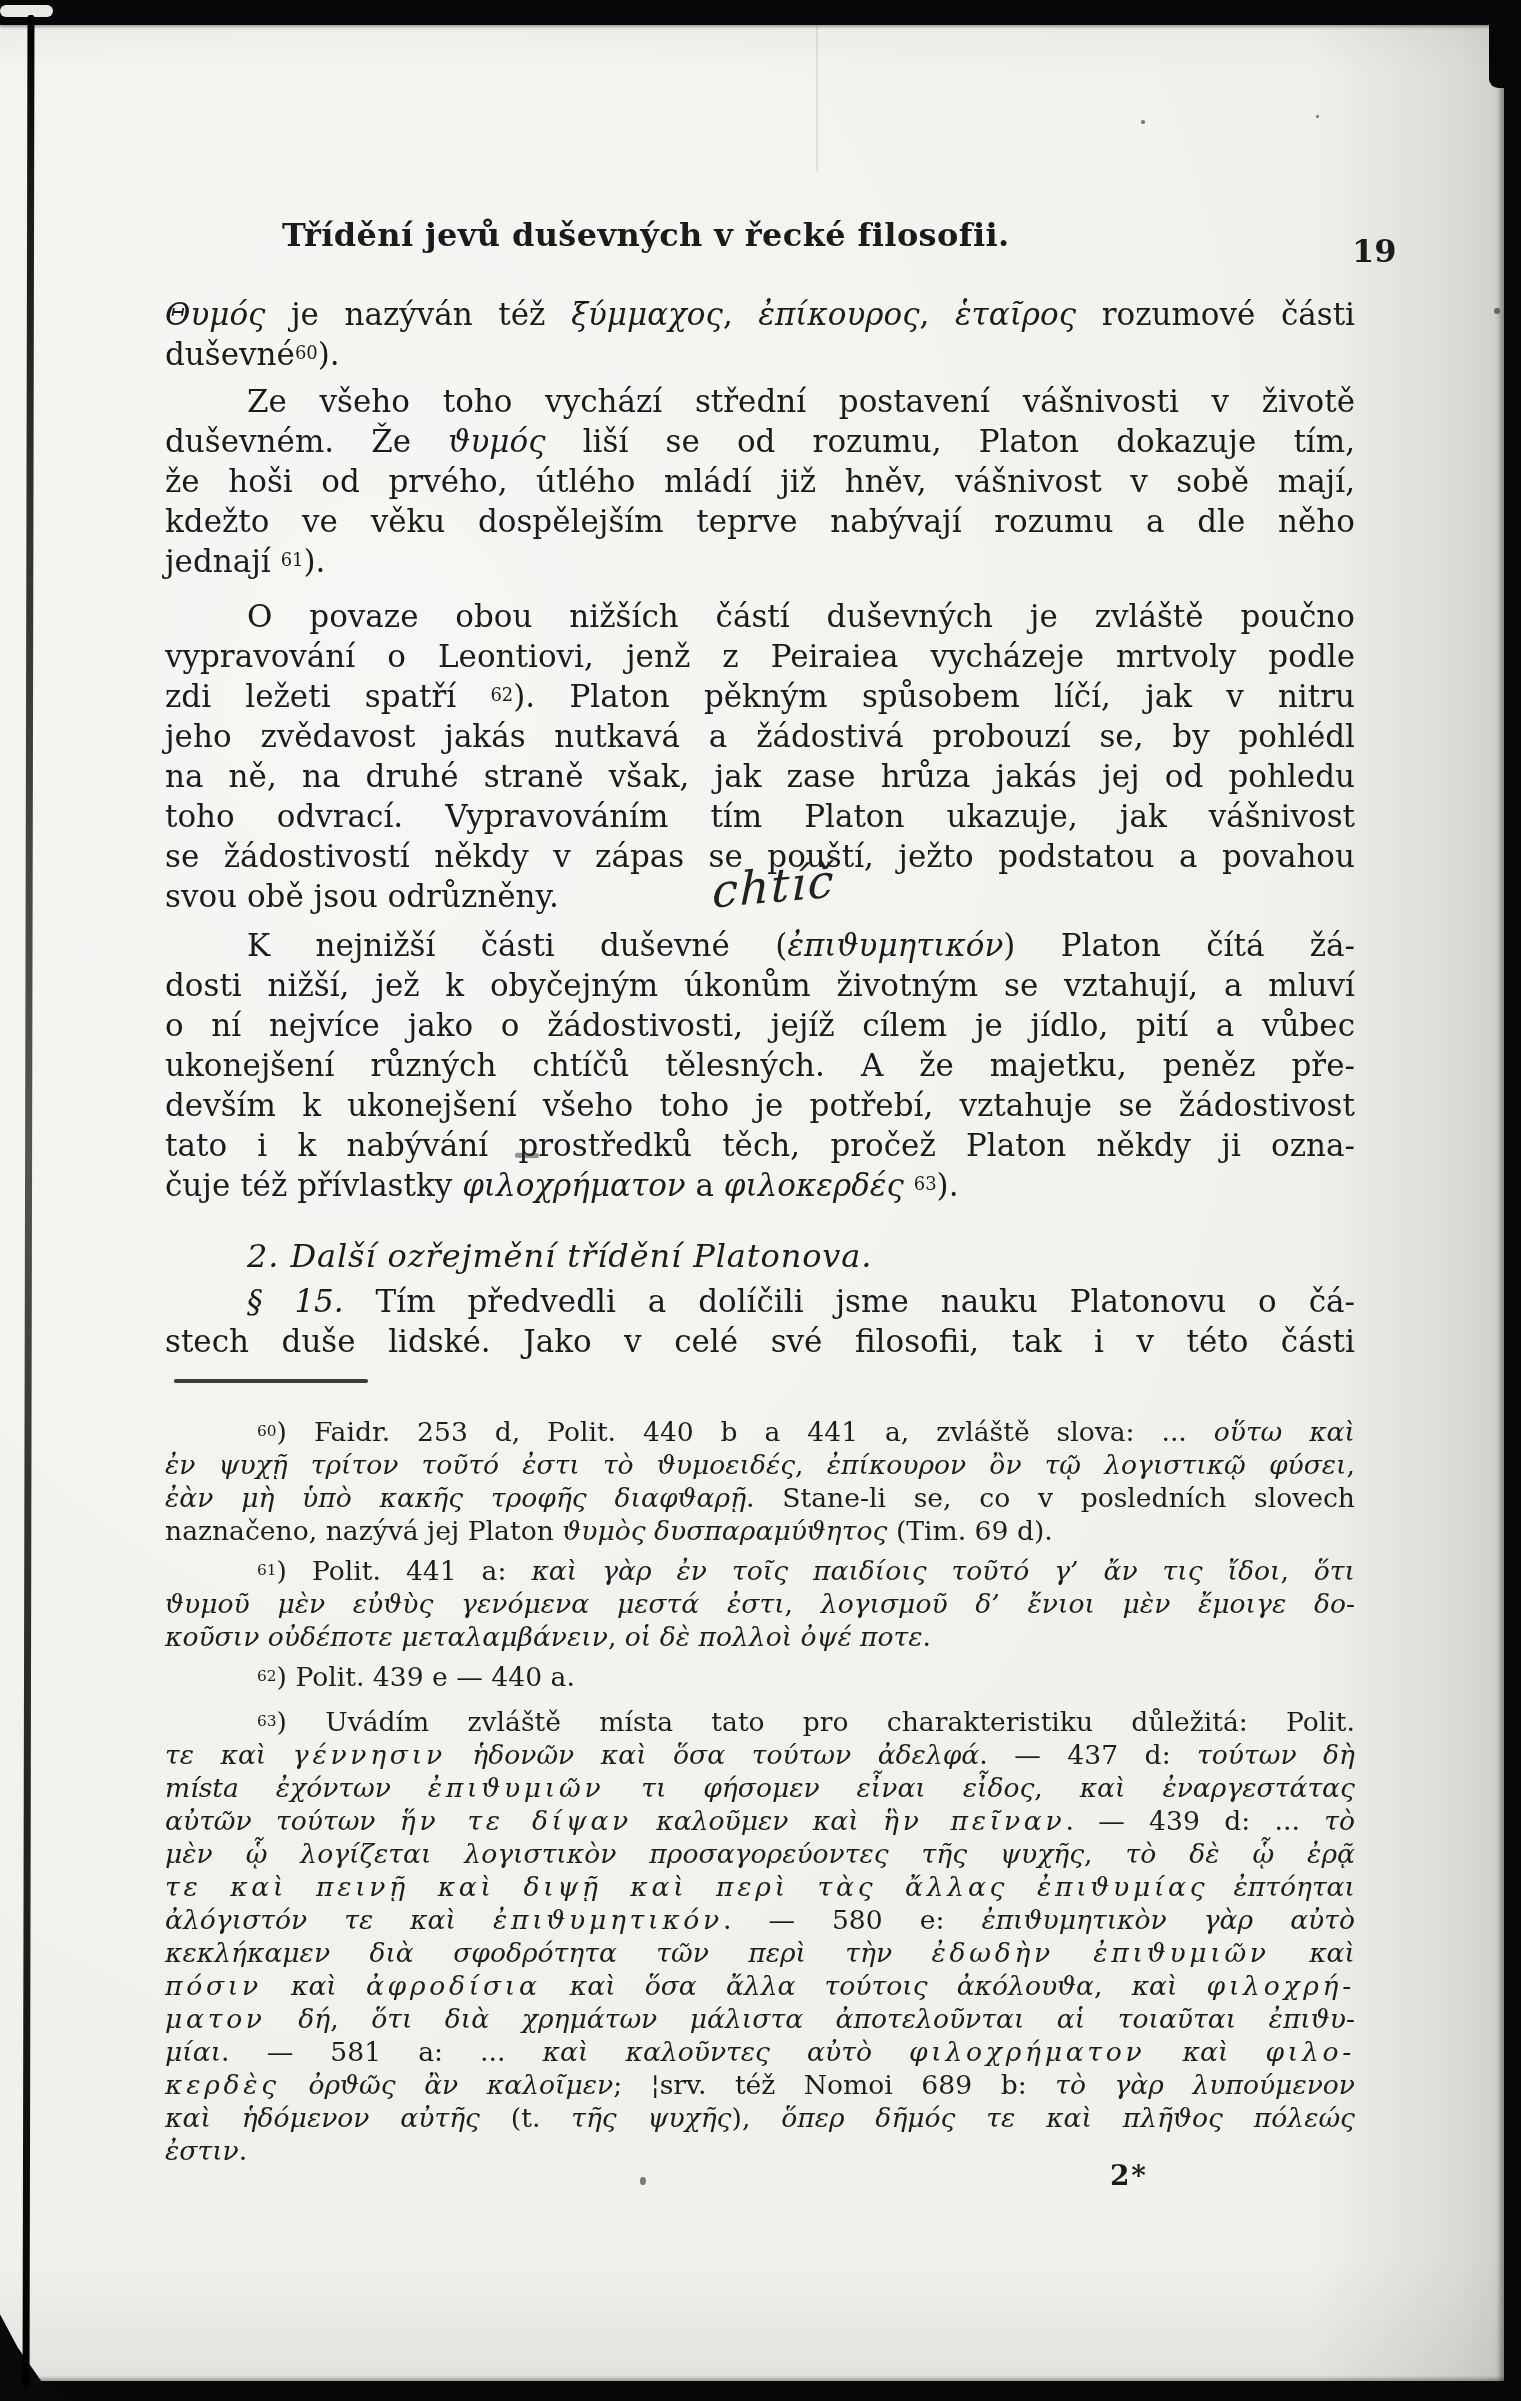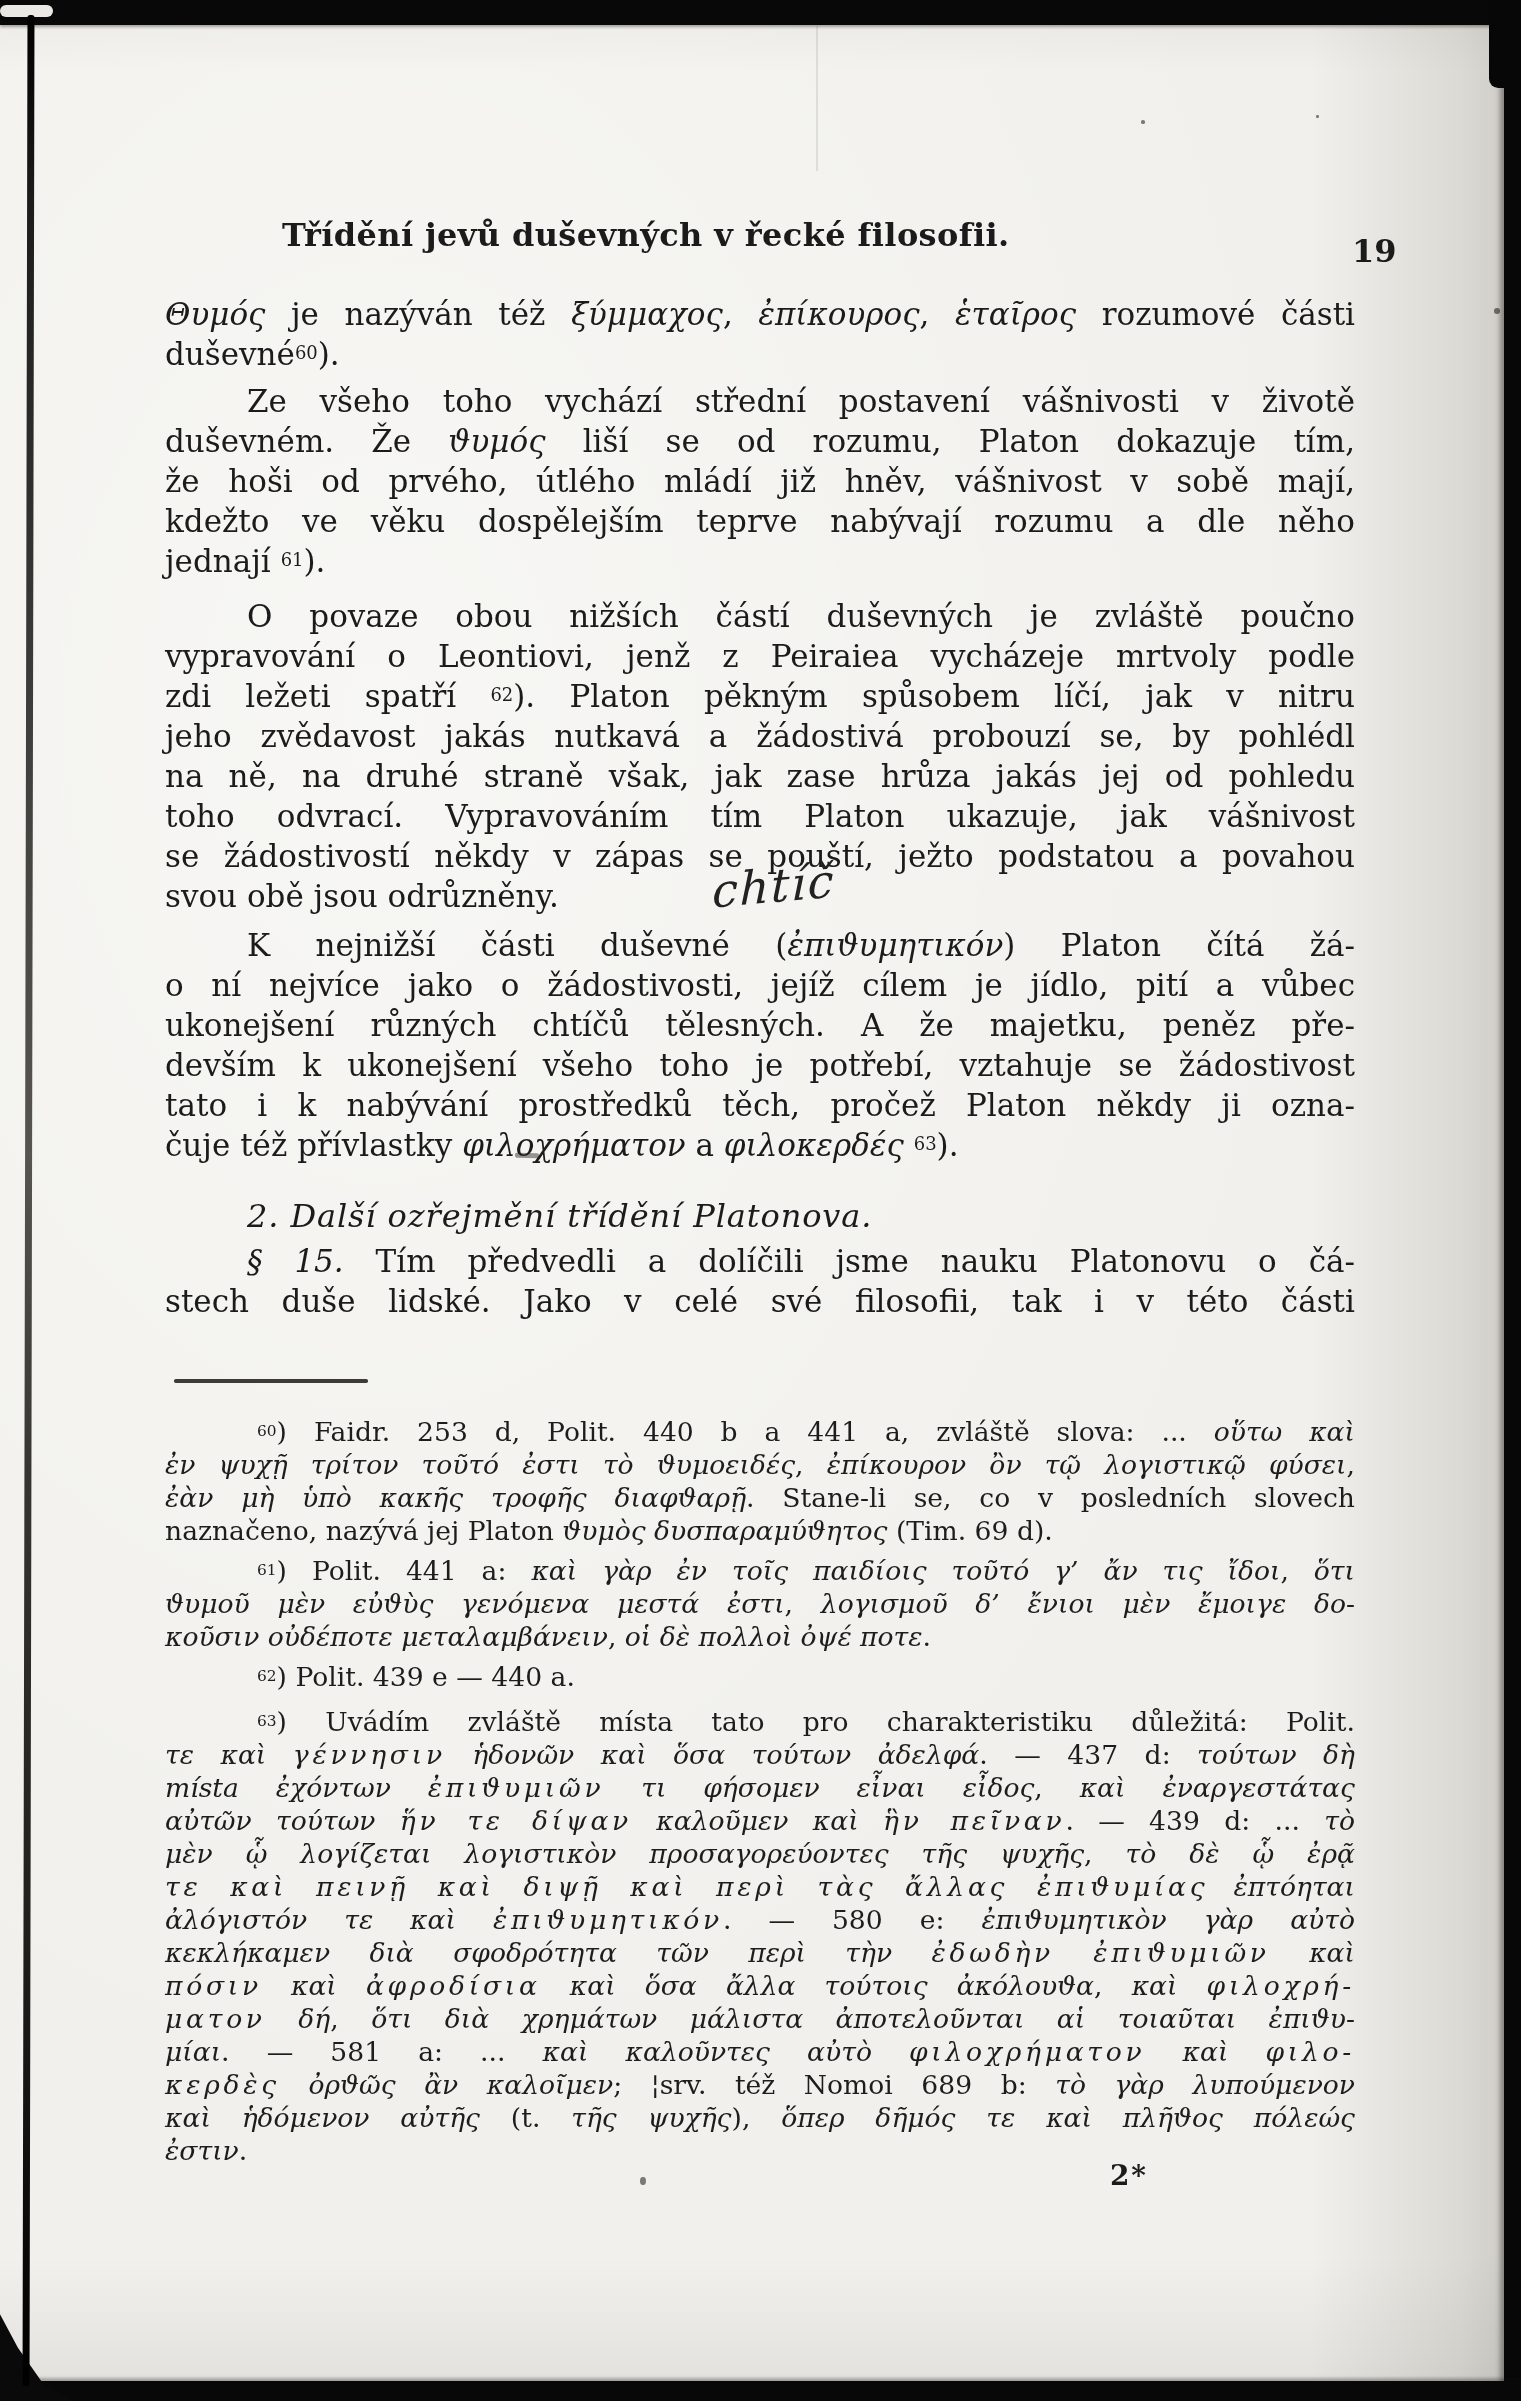--- a/index.html
+++ b/index.html
@@ -101,20 +101,21 @@
           <div class="line">vypravování o Leontiovi, jenž z Peiraiea vycházeje mrtvoly podle</div>
           <div class="line">zdi ležeti spatří <sup>62</sup>). Platon pěkným spůsobem líčí, jak v nitru</div>
           <div class="line">jeho zvědavost jakás nutkavá a žádostivá probouzí se, by pohlédl</div>
           <div class="line">na ně, na druhé straně však, jak zase hrůza jakás jej od pohledu</div>
           <div class="line">toho odvrací. Vypravováním tím Platon ukazuje, jak vášnivost</div>
           <div class="line">se žádostivostí někdy v zápas se pouští, ježto podstatou a povahou</div>
           <div class="line last">svou obě jsou odrůzněny.</div>
         </div>
         <div class="block para" data-block="p4">
           <div class="line indent">K nejnižší části duševné (<span class="gk">ἐπιϑυμητικόν</span>) Platon čítá žá-</div>
+          <div class="line">dosti nižší, jež k obyčejným úkonům životným se vztahují, a mluví</div>
           <div class="line">o ní nejvíce jako o žádostivosti, jejíž cílem je jídlo, pití a vůbec</div>
           <div class="line">ukonejšení různých chtíčů tělesných. A že majetku, peněz pře-</div>
           <div class="line">devším k ukonejšení všeho toho je potřebí, vztahuje se žádostivost</div>
           <div class="line">tato i k nabývání prostředků těch, pročež Platon někdy ji ozna-</div>
           <div class="line last">čuje též přívlastky <span class="gk">φιλοχρήματον</span> a <span class="gk">φιλοκερδές</span> <sup>63</sup>).</div>
         </div>
         <div class="block heading" data-block="h2">
           <div class="line indent last">2. Další ozřejmění třídění Platonova.</div>
         </div>
         <div class="block para" data-block="p5">

